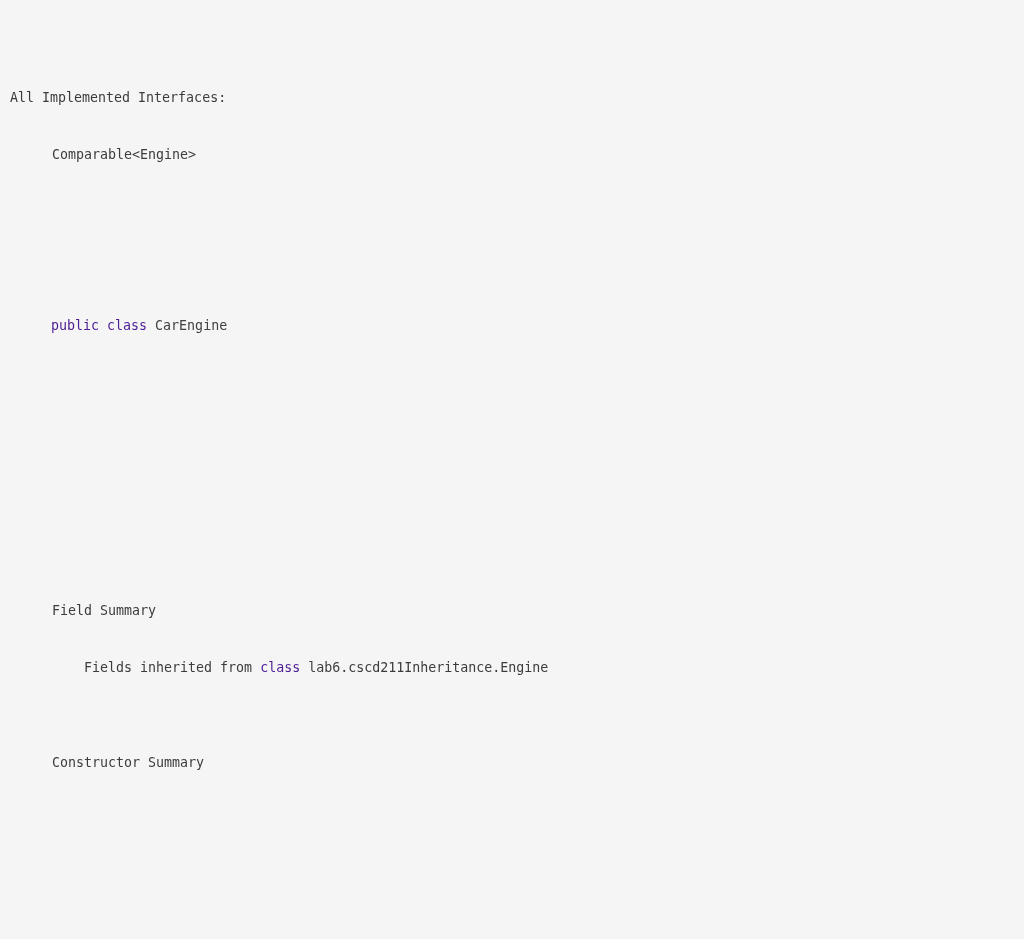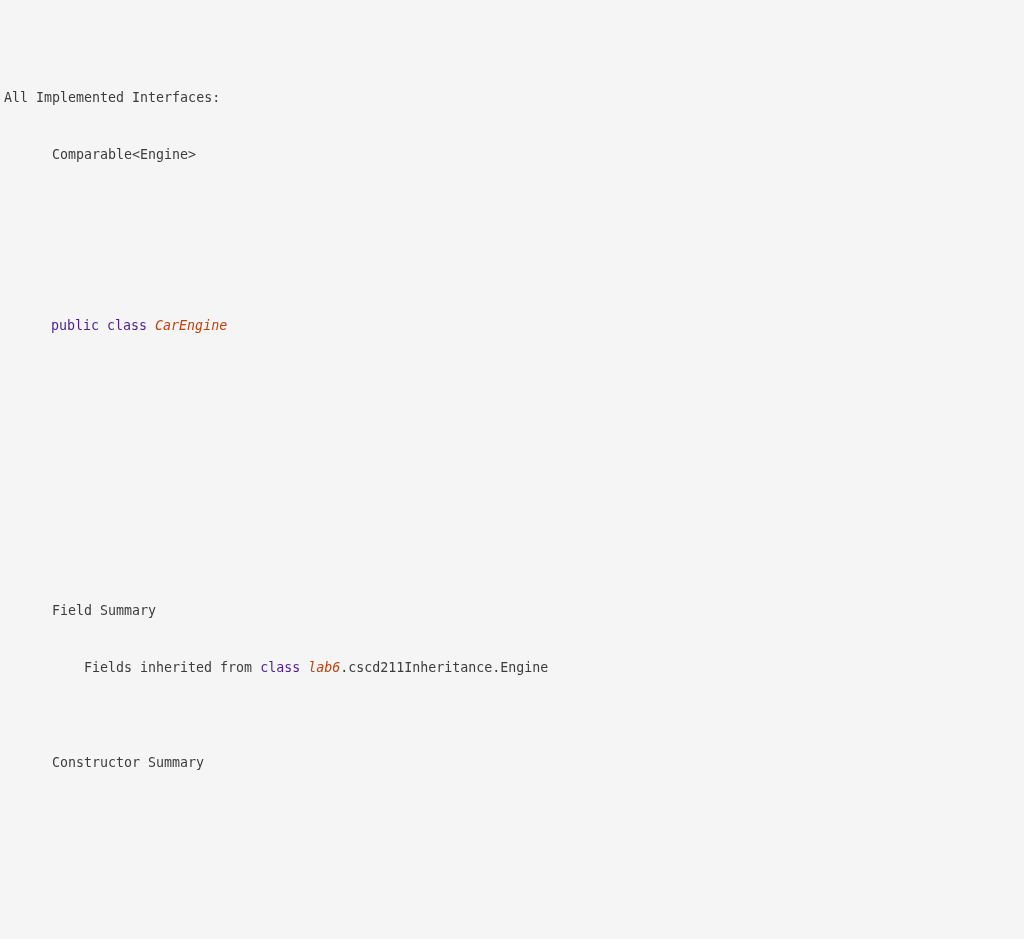--- a/index.html
+++ b/index.html
@@ -26,28 +26,28 @@
   .line {
     white-space: pre;
     min-height: 19px;
     height: 19px;
   }
   .blank {
     height: 19px;
   }
 
   
-  .i0  { padding-left: 4px; }
+  .i0  { padding-left: 10px; }
   .i1  { padding-left: 51px; }
   .i2  { padding-left: 52px; }
   .i3  { padding-left: 84px; }
 
   
   .kw   { color: #4c1d95; }   
-  .id   { color: #c2410c; font-style: italic; }   
+  .id   { color: #404040; }   
   .txt  { color: #3c3c3c; }
 </style>
 </head>
 <body>
 
 <div id="doc">
 
   
   <div class="line i0"><span>All Implemented Interfaces:</span></div>
   <div class="line i2"><span>Comparable&lt;Engine&gt;</span></div>

